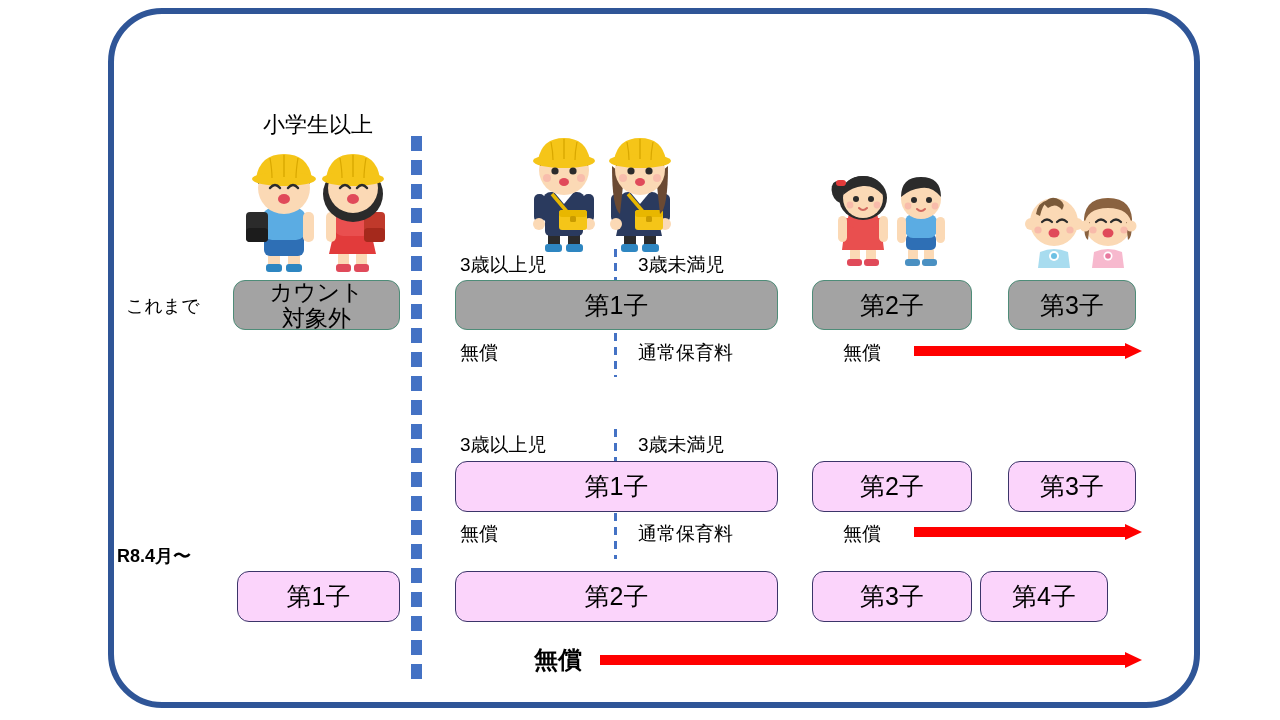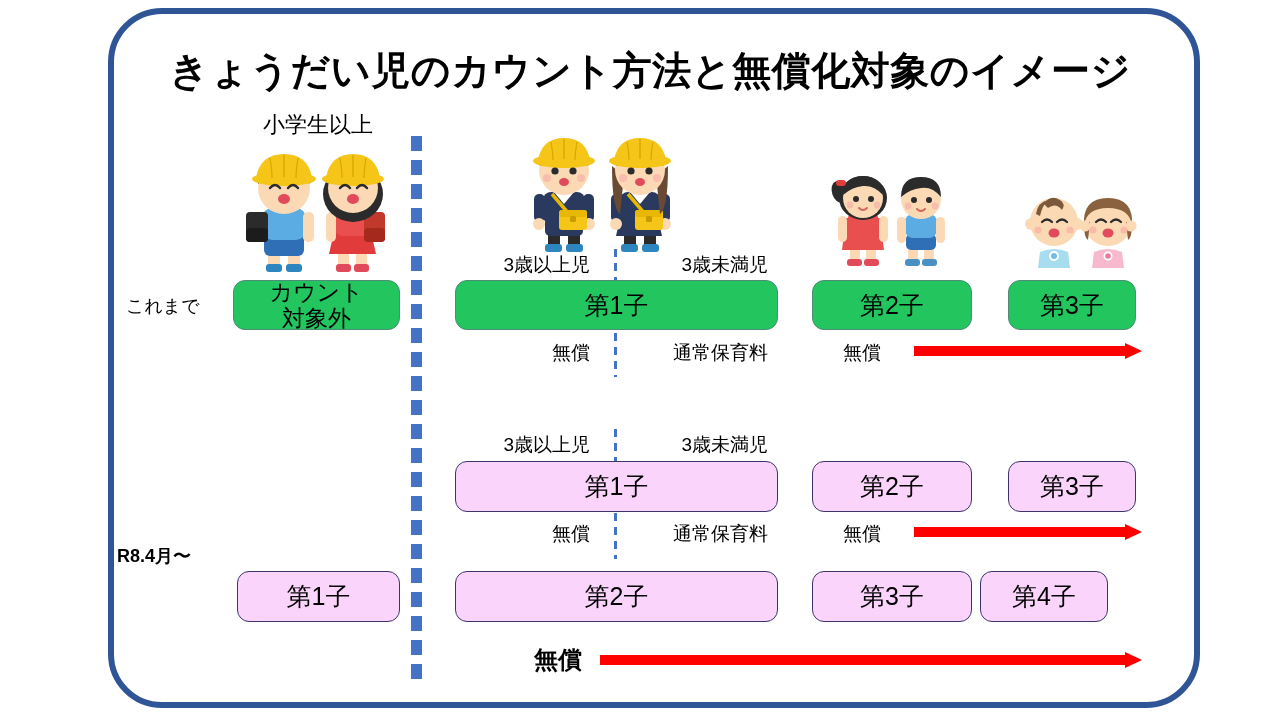--- a/index.html
+++ b/index.html
@@ -47,21 +47,21 @@
   
   .lbl {
     position: absolute;
     color: #000000;
     white-space: nowrap;
   }
   .lbl-sm   { font-size: 19px; }
   .lbl-md   { font-size: 22px; }
   .lbl-row  { font-size: 18px; }
   .lbl-bold { font-weight: 700; font-size: 24px; }
-  .ctr { text-align: right; }
+  .ctr { text-align: left; }
 
   
   .vsep-thick {
     position: absolute;
     left: 411px;
     top: 136px;
     width: 11px;
     height: 546px;
     background-image: linear-gradient(#4472C4 62%, rgba(255,255,255,0) 0%);
     background-size: 11px 24px;
@@ -85,21 +85,21 @@
     display: flex;
     align-items: center;
     justify-content: center;
     text-align: center;
     font-size: 25px;
     line-height: 1.14;
     color: #000000;
     z-index: 3;
   }
   .box.green {
-    background: #22c55e;
+    background: #a3a3a3;
     border: 1.5px solid #4E8C78;
   }
   .box.pink {
     background: #FBD4FB;
     border: 1.5px solid #3B3569;
   }
   .box.two-line { font-size: 23px; }
 
   
   .arrow {
@@ -128,21 +128,20 @@
   .fig-group { position: absolute; z-index: 1; }
   .fig-group svg { display: block; }
 </style>
 </head>
 <body>
 
 <div id="stage">
 
   <div class="frame"></div>
 
-  <div class="title">きょうだい児のカウント方法と無償化対象のイメージ</div>
 
   <div class="lbl lbl-md" style="left:263px; top:110px;">小学生以上</div>
 
   <div class="vsep-thick"></div>
 
   <div class="fig-group" style="left:232px; top:150px;">
     <svg width="176" height="130" viewBox="0 0 176 130">
 
       <g>
 

